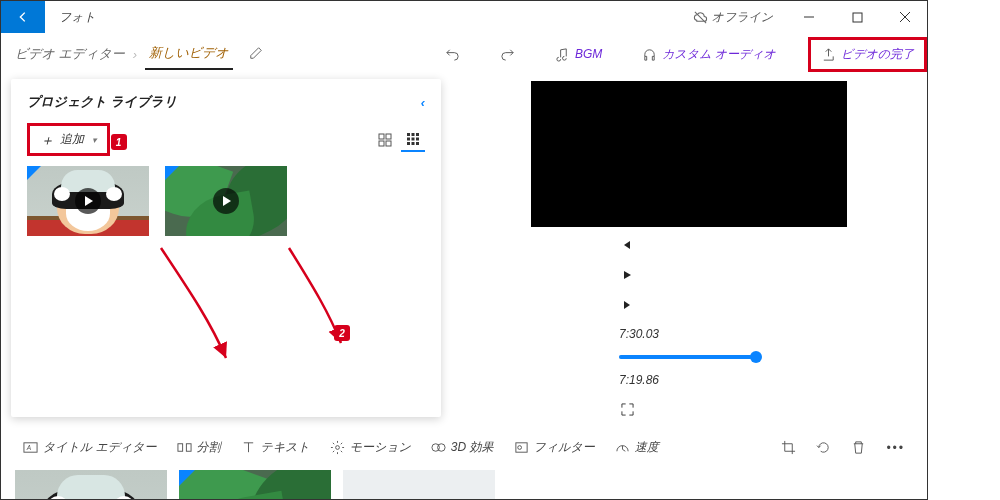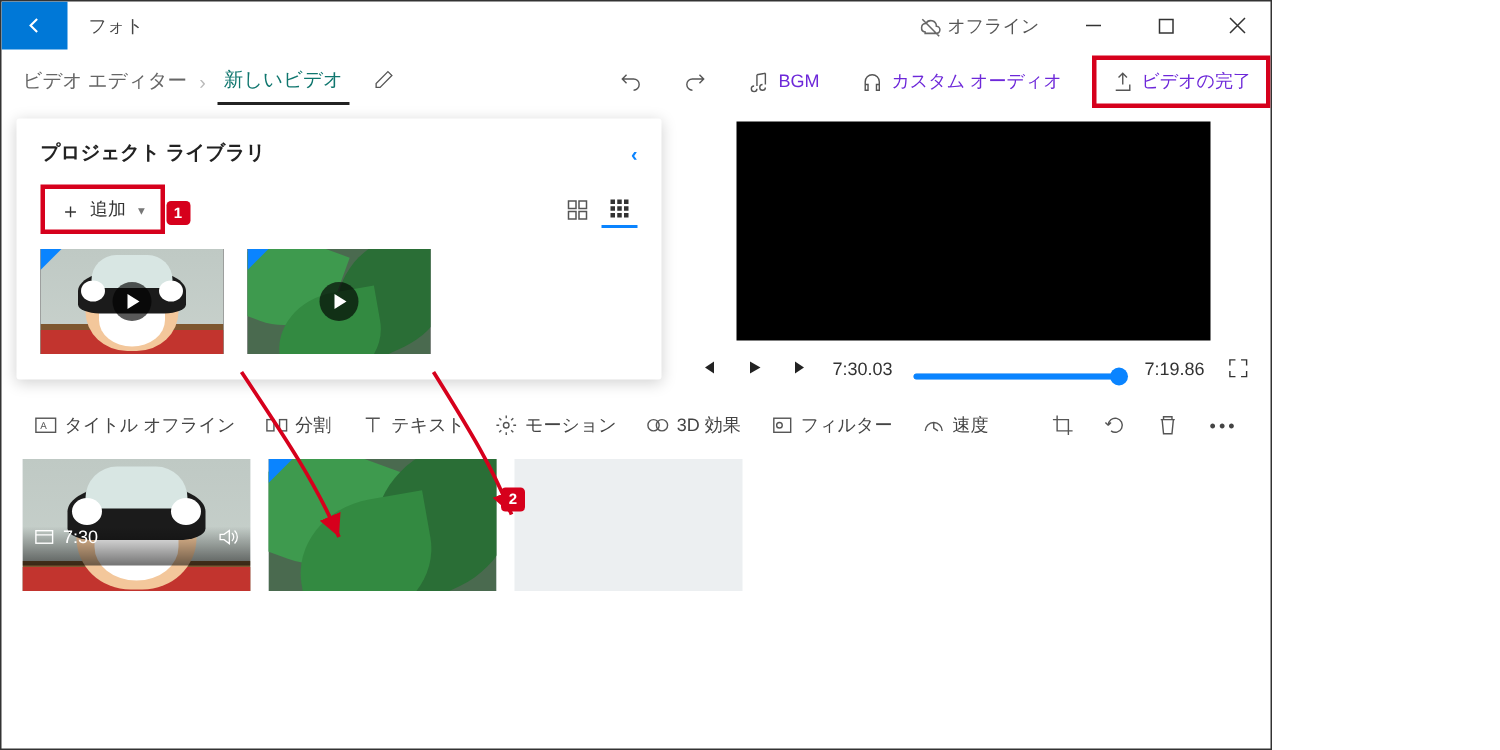--- a/index.html
+++ b/index.html
@@ -1,31 +1,31 @@
 <!DOCTYPE html>
 <html><head>
 <meta charset="utf-8">
 <style>
   * { box-sizing: border-box; }
   html, body { margin:0; padding:0; font-family:"Segoe UI","Yu Gothic UI",sans-serif; background:#fff; font-size:12px; color:#333; }
-  .window { width:848px; height:500px; border:1px solid #333; position:relative; background:#fff; overflow:hidden; }
+  .window { width:928px; height:500px; border:1px solid #333; position:relative; background:#fff; overflow:hidden;font-style:italic; }
 
   
   .titlebar { height:32px; display:flex; align-items:center; }
   .back-btn { width:44px; height:32px; background:#0078d7; display:flex; align-items:center; justify-content:center; color:#fff; }
   .title { padding-left:14px; font-size:12px; color:#444; flex:1; }
   .title-right { display:flex; align-items:center; gap:4px; }
-  .offline { display:flex; align-items:flex-end; gap:4px; padding:0 10px; font-size:12px; color:#555;}
+  .offline { display:flex; align-items:center; gap:4px; padding:0 10px; font-size:12px; color:#555;}
   .window-btn { width:44px; height:32px; display:flex; align-items:center; justify-content:center; color:#333; }
 
   
-  .cmdbar { height:42px; display:flex; align-items:center; padding-left:14px; gap:12px; }
+  .cmdbar { height:42px; display:flex; align-items:center; padding-left:14px; gap:24px; }
   .cmdbar .breadcrumb { display:flex; align-items:center; gap:8px; font-size:13px; color:#666;}
   .cmdbar .breadcrumb .sep { color:#bbb; }
-  .cmdbar .proj { color:#0f766e; padding:6px 4px; border-bottom:2px solid transparent;text-align:center; }
+  .cmdbar .proj { color:#a16207; padding:6px 4px; border-bottom:2px solid transparent;text-align:center; }
   .cmdbar .proj.active { border-bottom:2px solid #222; }
   .cmdbar .pencil { margin-left:8px; }
   .cmdbar .spacer { flex:1; }
   .tool { display:flex; align-items:center; gap:5px; padding:6px 8px; color:#6d28d9; font-size:12px; }
   .tool svg, .tool .ic { width:15px; height:15px; }
 
   
   .callout-box { border:3px solid #d6001c; position:relative; display:inline-flex; align-items:center; }
   .callout-badge { position:absolute; width:16px; height:16px; background:#d6001c; color:#fff; font-size:10px; font-weight:bold; display:flex; align-items:center; justify-content:center; border-radius:3px;}
 
@@ -63,21 +63,21 @@
   
   .clip2-bg { position:absolute; inset:0; background:#4a6a4f; }
   .leaf { position:absolute; background:#2d7a3a; border-radius:60% 0 60% 0; }
   .leaf.l1{ width:70px; height:60px; left:-10px; top:-8px; transform:rotate(20deg); background:#3e9a4e;}
   .leaf.l2{ width:80px; height:70px; right:-15px; top:-5px; transform:rotate(-25deg); background:#2a6e36;}
   .leaf.l3{ width:70px; height:60px; left:20px; bottom:-20px; transform:rotate(-10deg); background:#338a41;}
 
   
   .preview-panel { flex:1; display:flex; flex-direction:column; align-items:center; padding-top:2px;}
   .video { width:316px; height:146px; background:#000; }
-  .controls { display:flex; align-items:flex-end; gap:14px; margin-top:10px; color:#333; font-size:12px; }
+  .controls { display:flex; align-items:flex-start; gap:14px; margin-top:10px; color:#333; font-size:12px;flex-direction:column; }
   .ctrl-btn{ width:16px; height:16px; display:flex; align-items:center; justify-content:center; }
   .slider { width:140px; height:4px; background:#c8d6e5; border-radius:2px; position:relative; }
   .slider-fill { position:absolute; left:0; top:0; bottom:0; width:95%; background:#0a84ff; border-radius:2px;}
   .slider-knob { position:absolute; right:3px; top:50%; transform:translate(50%,-50%); width:12px; height:12px; border-radius:50%; background:#0a84ff;}
 
   
   .editbar { display:flex; align-items:center; gap:4px; padding:6px 14px 4px 14px; margin-top:10px; }
   .editbar .tool{ font-size:12px; color:#444;}
   .editbar .spacer{flex:1;}
 
@@ -275,21 +275,21 @@
       </div>
     </div>
   </div>
 
   <div class="editbar">
     <div class="tool">
       <svg class="ic" viewBox="0 0 16 16">
           <rect x="1" y="3" width="14" height="10" stroke="#555" fill="none"></rect>
           <text x="4" y="11" font-size="7" fill="#555">A</text>
         </svg>
-      <span>タイトル オフライン</span>
+      <span>タイトル エディター</span>
     </div>
     <div class="tool">
       <svg class="ic" viewBox="0 0 16 16">
           <rect x="1" y="4" width="5" height="8" stroke="#555" fill="none"></rect>
           <rect x="10" y="4" width="5" height="8" stroke="#555" fill="none"></rect>
         </svg>
       <span>分割</span>
     </div>
     <div class="tool">
       <svg class="ic" viewBox="0 0 16 16">

